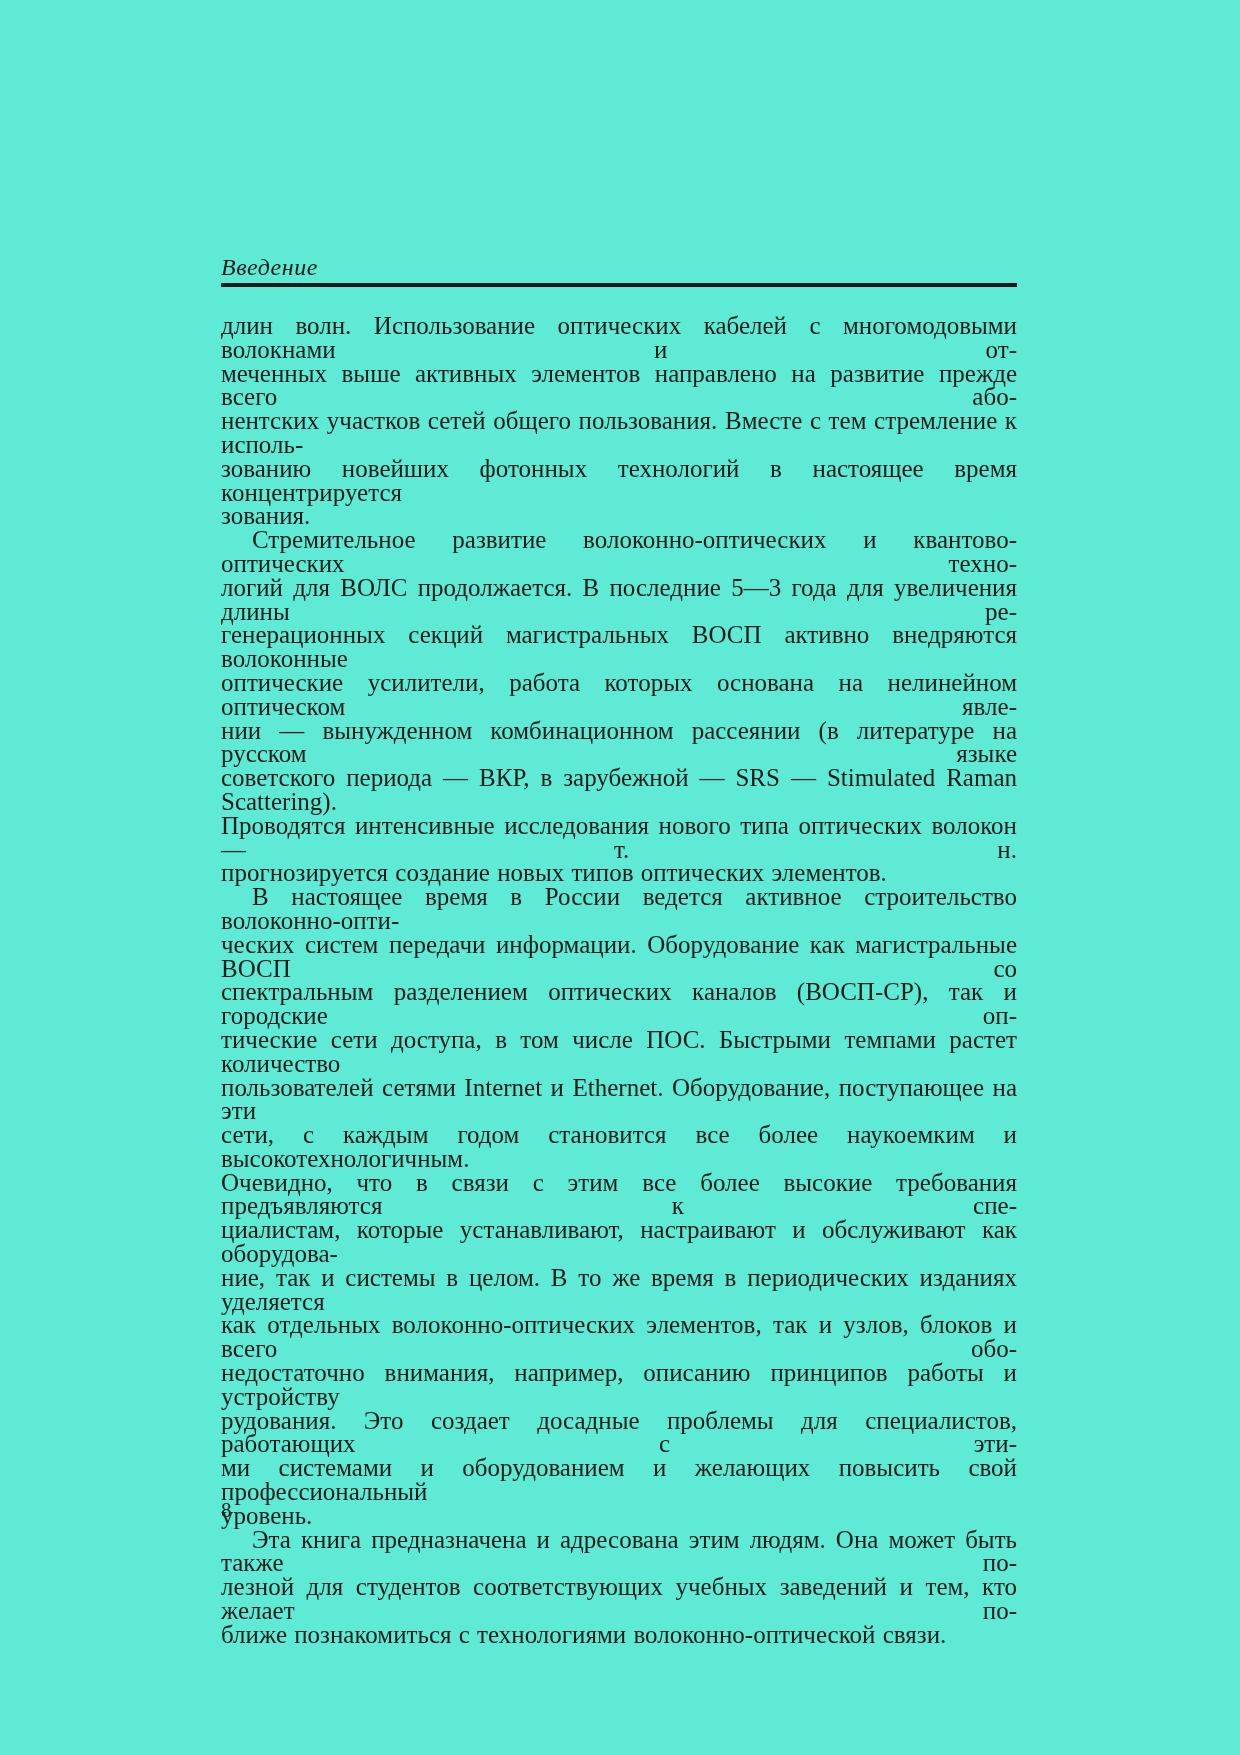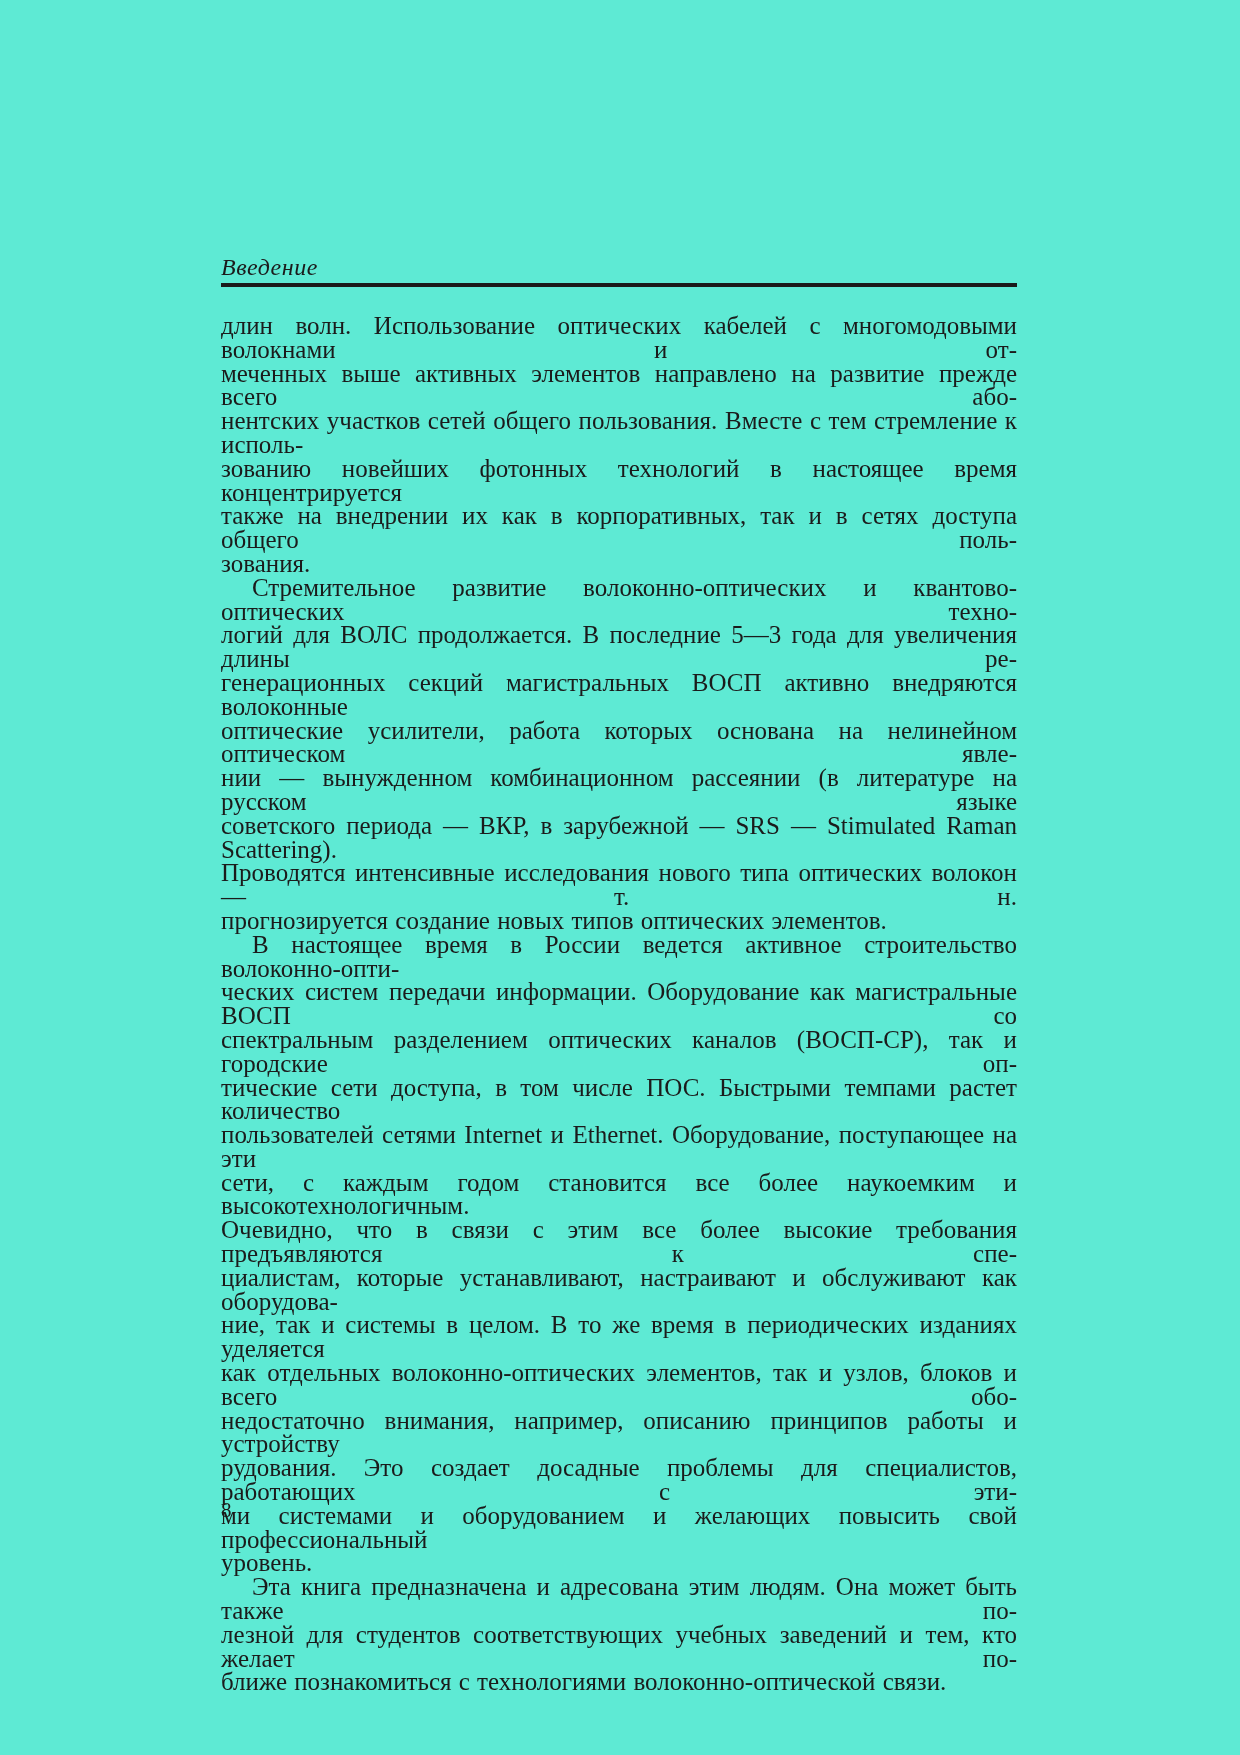--- a/index.html
+++ b/index.html
@@ -71,21 +71,20 @@
   <div class="running-head">Введение</div>
 
   <div class="head-rule"></div>
 
   <div class="body-text">
       <div class="para">
         <div class="line">длин волн. Использование оптических кабелей с многомодовыми волокнами и от-</div>
         <div class="line">меченных выше активных элементов направлено на развитие прежде всего або-</div>
         <div class="line">нентских участков сетей общего пользования. Вместе с тем стремление к исполь-</div>
         <div class="line">зованию новейших фотонных технологий в настоящее время концентрируется</div>
-        <div class="line">также на внедрении их как в корпоративных, так и в сетях доступа общего поль-</div>
         <div class="line last">зования.</div>
       </div>
       <div class="para">
         <div class="line indent">Стремительное развитие волоконно-оптических и квантово-оптических техно-</div>
         <div class="line">логий для ВОЛС продолжается. В последние 5—3 года для увеличения длины ре-</div>
         <div class="line">генерационных секций магистральных ВОСП активно внедряются волоконные</div>
         <div class="line">оптические усилители, работа которых основана на нелинейном оптическом явле-</div>
         <div class="line">нии — вынужденном комбинационном рассеянии (в литературе на русском языке</div>
         <div class="line">советского периода — ВКР, в зарубежной — SRS — Stimulated Raman Scattering).</div>
         <div class="line">Проводятся интенсивные исследования нового типа оптических волокон — т. н.</div>

